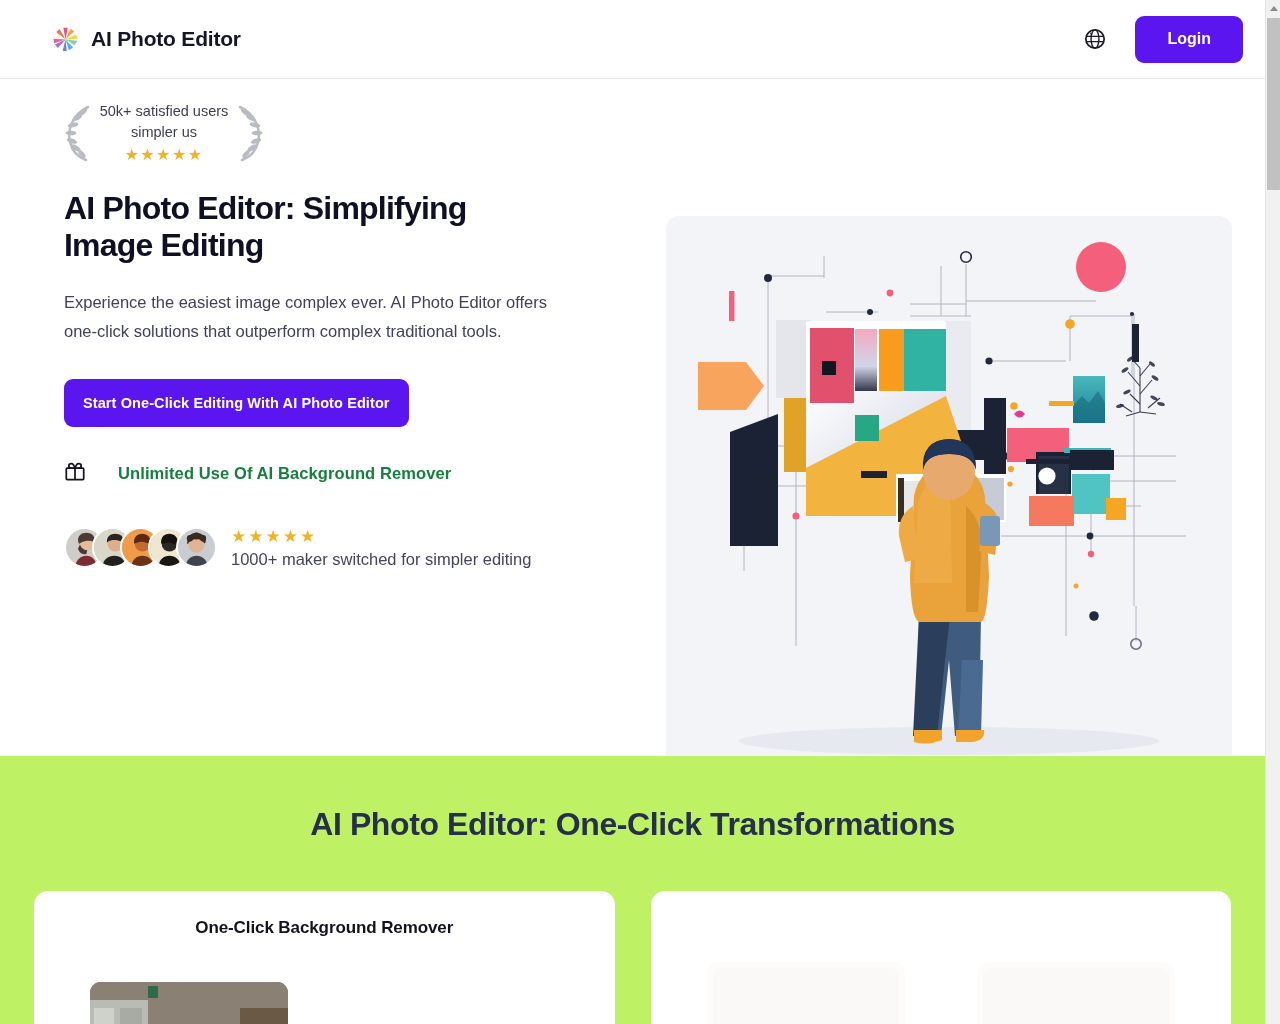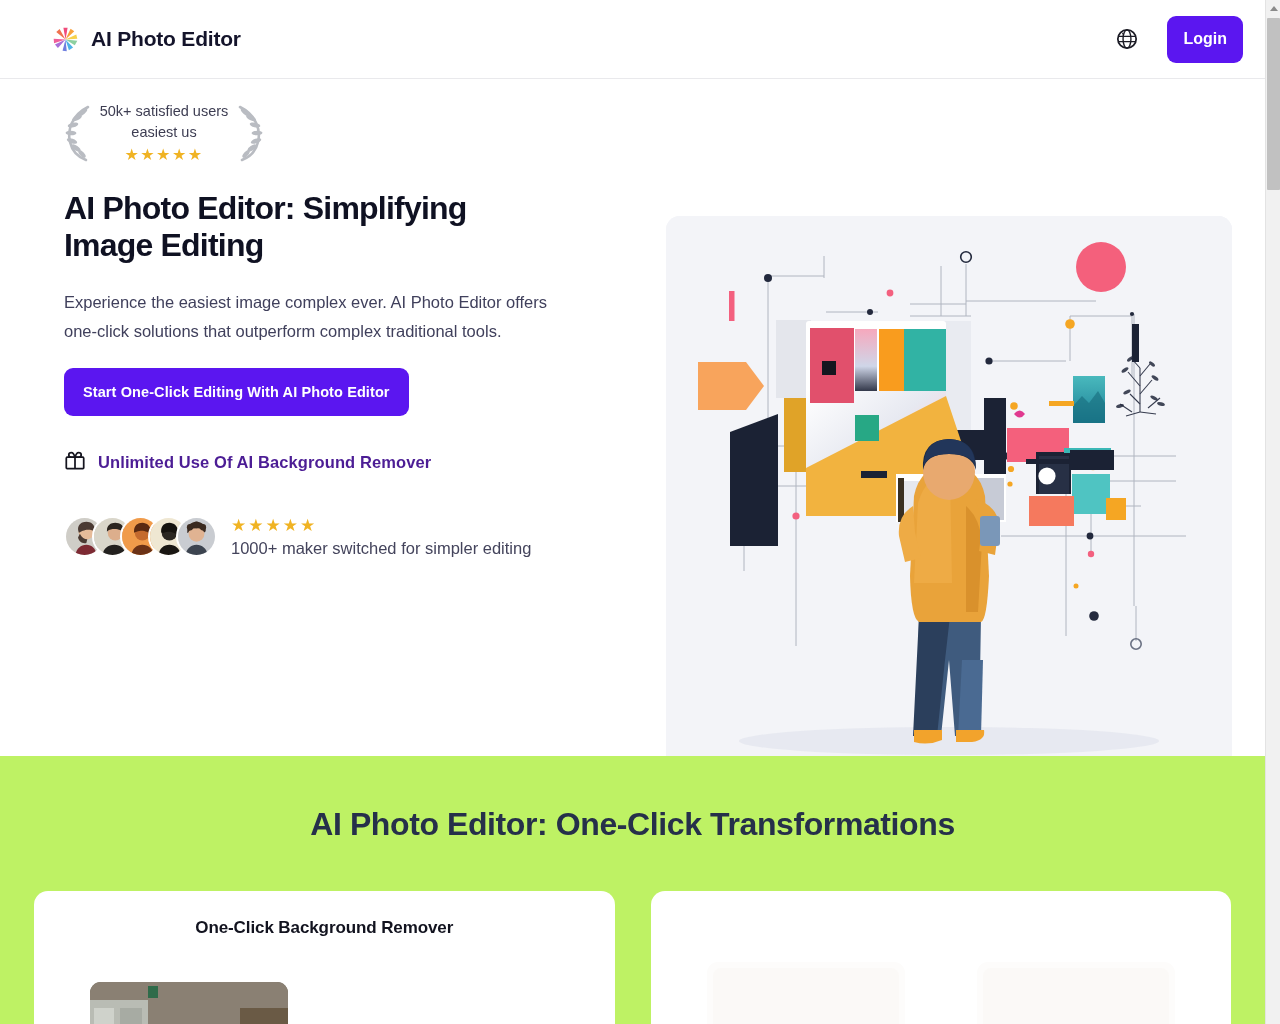--- a/index.html
+++ b/index.html
@@ -26,44 +26,44 @@
   .logo-wrap { position: absolute; left: 52px; display: flex; align-items: center; gap: 12px; }
   .logo-mark { width: 27px; height: 27px; position: relative; }
   .nav { position: absolute; left: 455px; display: flex; align-items: center; gap: 41px; }
   .nav a { color: #1a1a2e; font-size: 16.5px; text-decoration: none; letter-spacing: .1px; }
   .logo-text { font-size: 21px; font-weight: 700; color: #14142b; letter-spacing: -.2px; }
   .tofu { display: inline-block; width: 8px; height: 11px; border: 1px solid #30303a;
     vertical-align: -1px; margin-left: 1px; }
   .header-right { position: absolute; right: 22px; display: flex; align-items: center; gap: 29px; }
   .globe { width: 22px; height: 22px; }
   .login-btn { background: #5b16f0; color: #fff; border: none; border-radius: 9px;
-    padding: 0 16px; height: 47px; font-size: 16px; font-weight: 600;
+    padding: 0 32px; height: 47px; font-size: 16px; font-weight: 600;
     font-family: "Liberation Sans", sans-serif; cursor: pointer; }
 
   
   .hero { position: relative; width: 1265px; height: 677px; background: #fff; }
   .hero-left { position: absolute; left: 64px; top: 22px; width: 580px; }
 
   .badge { display: flex; align-items: center; justify-content: center;
     width: 200px; margin-left: 0px; gap: 2px; }
   .laurel { width: 30px; height: 58px; flex: none; }
   .badge-mid { text-align: center; width: 150px; }
   .badge-text { font-size: 14.5px; color: #3d3d52; line-height: 1.45; }
   .stars { color: #f0b323; font-size: 16px; letter-spacing: 1.5px; margin-top: 2px; }
 
   h1.headline { font-size: 32px; line-height: 1.15; font-weight: 700;
     color: #0f1122; letter-spacing: -.8px; margin-top: 26px; max-width: 470px; }
   .lead { margin-top: 24px; font-size: 16.5px; line-height: 1.78; color: #40405c;
     max-width: 520px; }
-  .cta { margin-top: 22px; background: #5b16f0; color: #fff; border: none;
+  .cta { margin-top: 33px; background: #5b16f0; color: #fff; border: none;
     border-radius: 9px; height: 48px; padding: 0 19px; font-size: 14.5px;
     font-weight: 700; letter-spacing: .1px; cursor: pointer;
     font-family: "Liberation Sans", sans-serif; }
   .perk { margin-top: 33px; display: flex; align-items: center; gap: 12px; }
-  .perk-label { font-size: 16.5px; font-weight: 700; color: #4c1d95; letter-spacing: .1px; }
+  .perk-label { font-size: 16.5px; font-weight: 700; color: #15803d; letter-spacing: .1px; margin-left: 20px; }
 
   .social { margin-top: 40px; display: flex; align-items: center; gap: 14px; }
   .avatars { display: flex; }
   .avatar { width: 41px; height: 41px; border-radius: 50%; border: 2px solid #fff;
     margin-left: -13px; overflow: hidden; position: relative; }
   .avatar:first-child { margin-left: 0; }
   .social-right .stars2 { color: #f0b323; font-size: 17px; letter-spacing: 2px; }
   .social-right .sub { font-size: 16.5px; color: #44445c; margin-top: 3px; }
 
   
@@ -140,21 +140,21 @@
               <ellipse cx="7" cy="29" rx="5.4" ry="2.3" transform="rotate(2 7 29)"></ellipse>
               <ellipse cx="8" cy="37" rx="5.4" ry="2.3" transform="rotate(18 8 37)"></ellipse>
               <ellipse cx="12" cy="44" rx="5.2" ry="2.3" transform="rotate(34 12 44)"></ellipse>
               <ellipse cx="18" cy="50" rx="4.8" ry="2.2" transform="rotate(48 18 50)"></ellipse>
             </g>
           </svg>
         </span>
 
         <div class="badge-mid">
           <div class="badge-text">50k+ satisfied users</div>
-          <div class="badge-text">easiest us</div>
+          <div class="badge-text">simpler us</div>
           <div class="stars">★★★★★</div>
         </div>
 
         <span class="laurel">
           <svg width="30" height="58" viewBox="0 0 30 58">
             <g transform="translate(30,0) scale(-1,1)">
               <path d="M24 3 C8 11 3 26 6 38 C8 47 14 53 22 56" fill="none" stroke="#b9bcc2" stroke-width="2.6" stroke-linecap="round"></path>
               <g fill="#b9bcc2">
                 <ellipse cx="19" cy="8" rx="5.2" ry="2.3" transform="rotate(-42 19 8)"></ellipse>
                 <ellipse cx="13" cy="14" rx="5.4" ry="2.3" transform="rotate(-28 13 14)"></ellipse>

